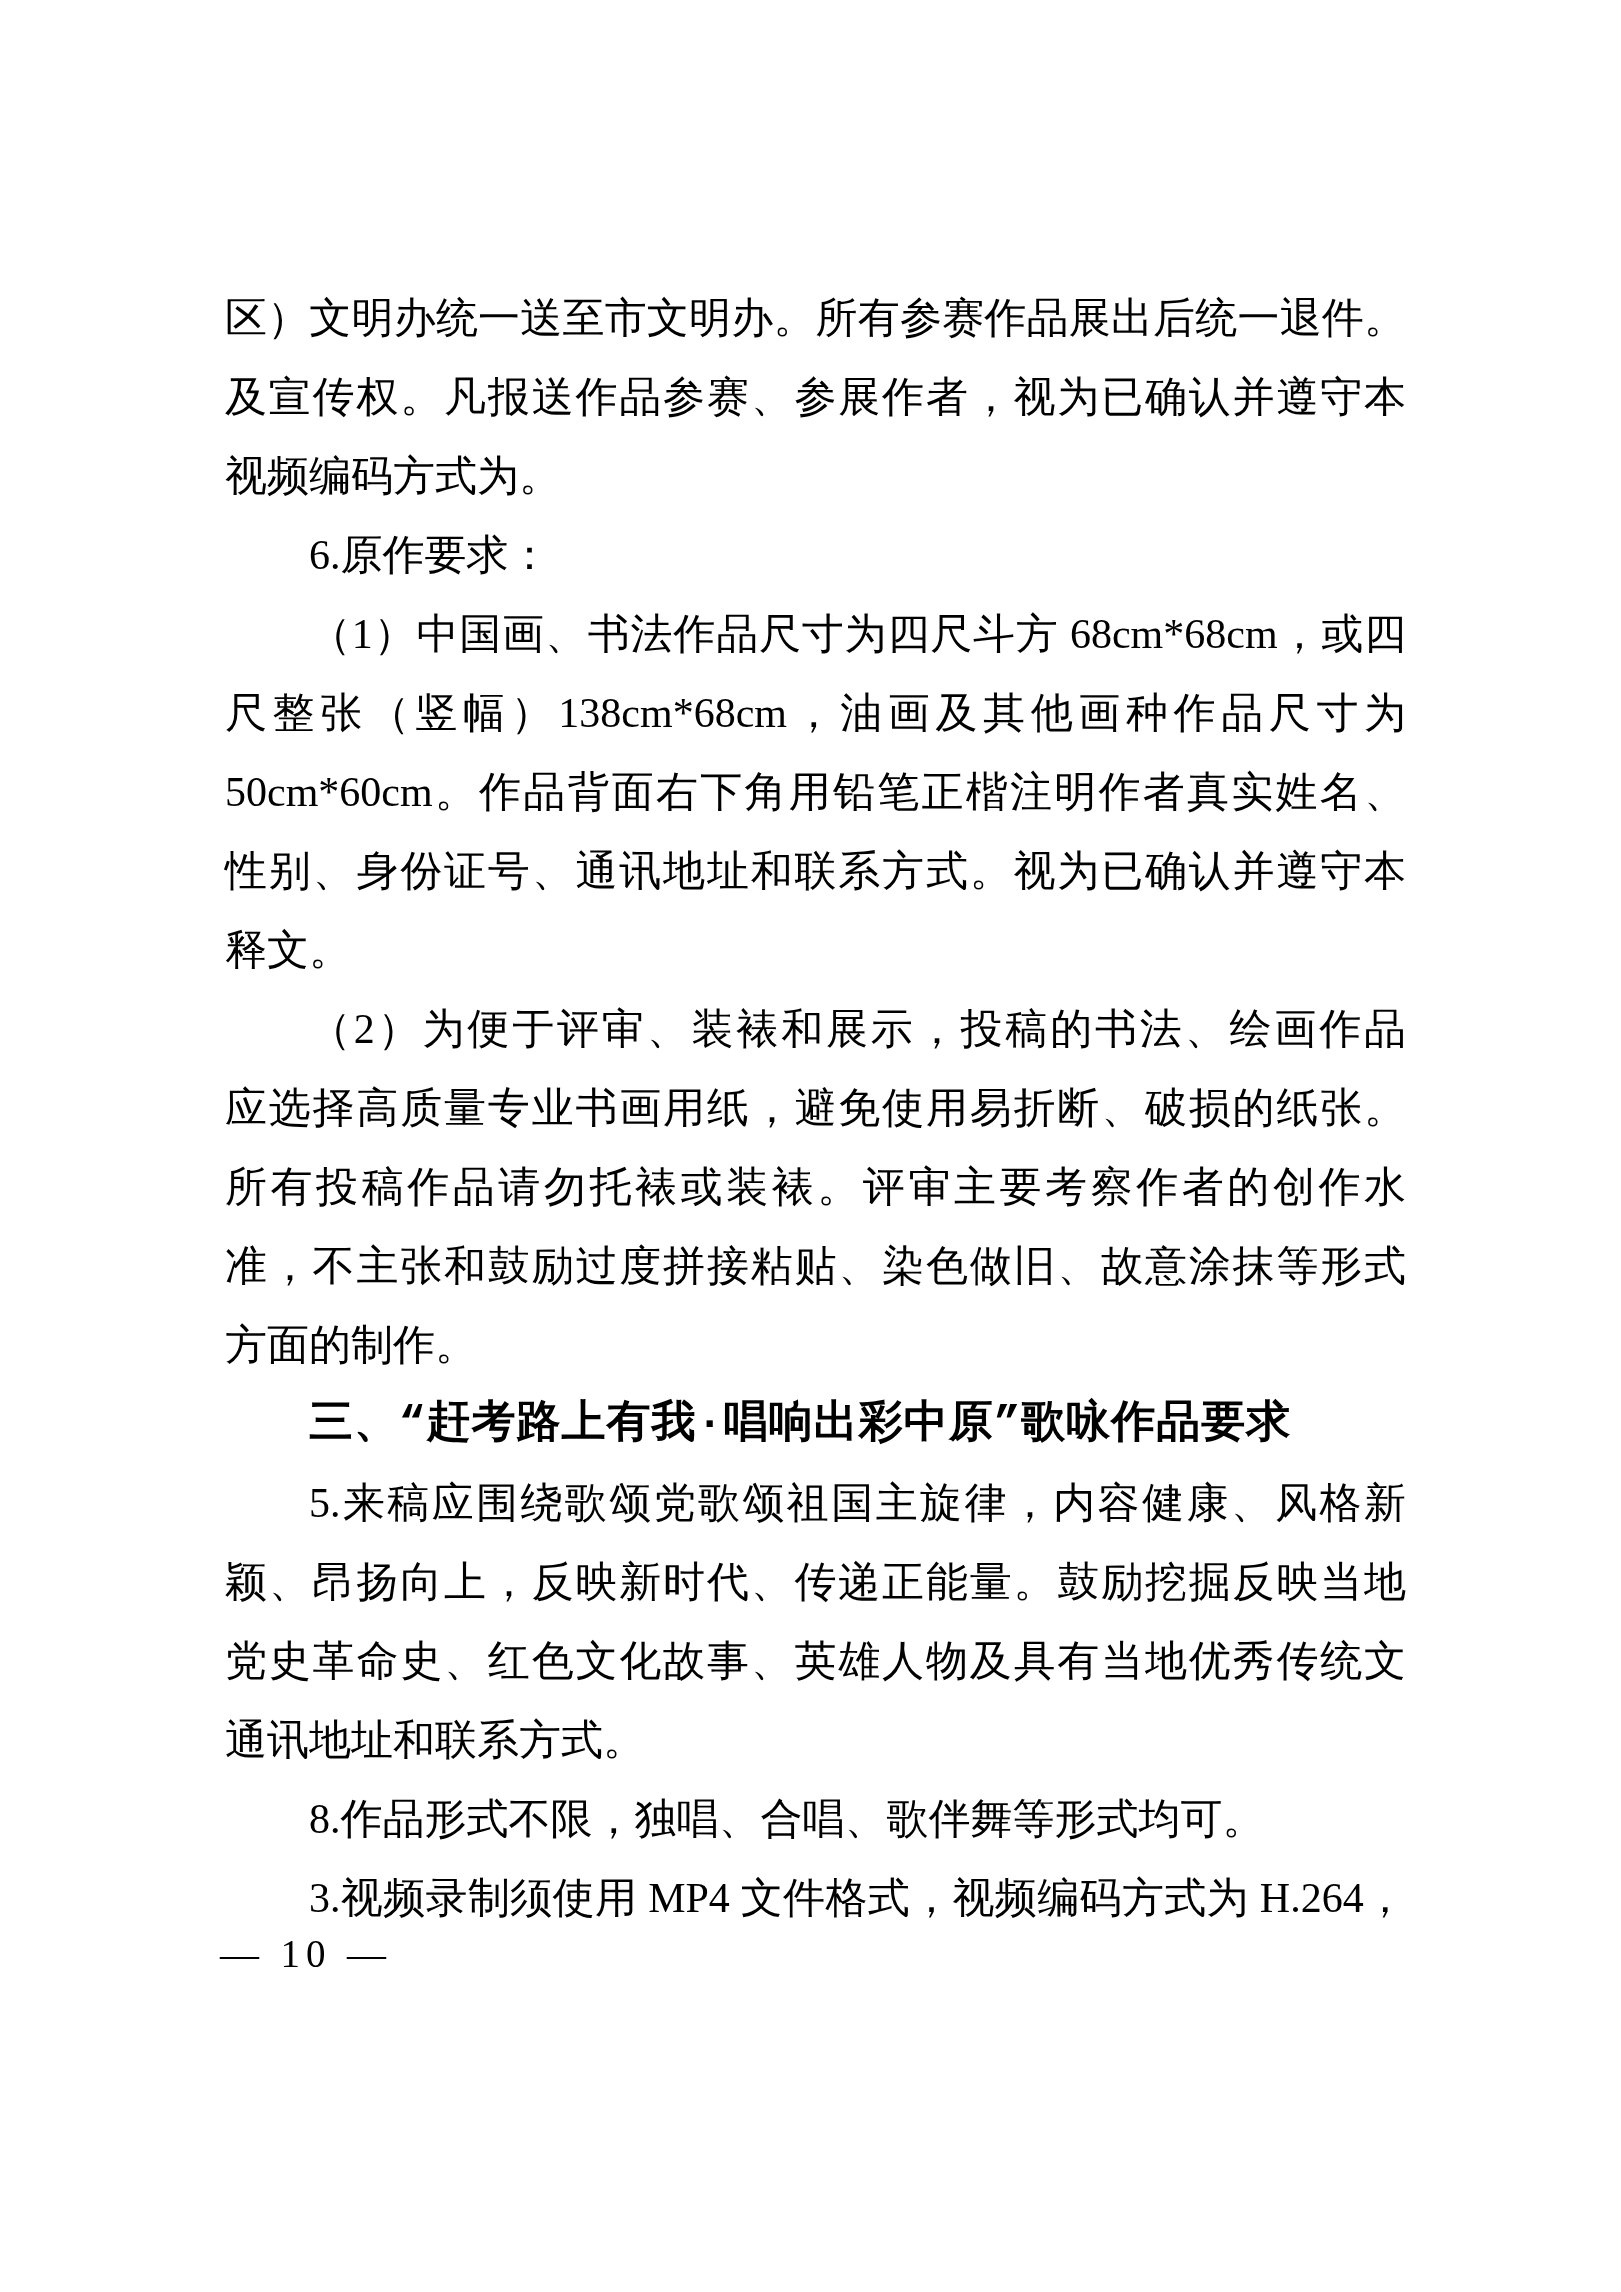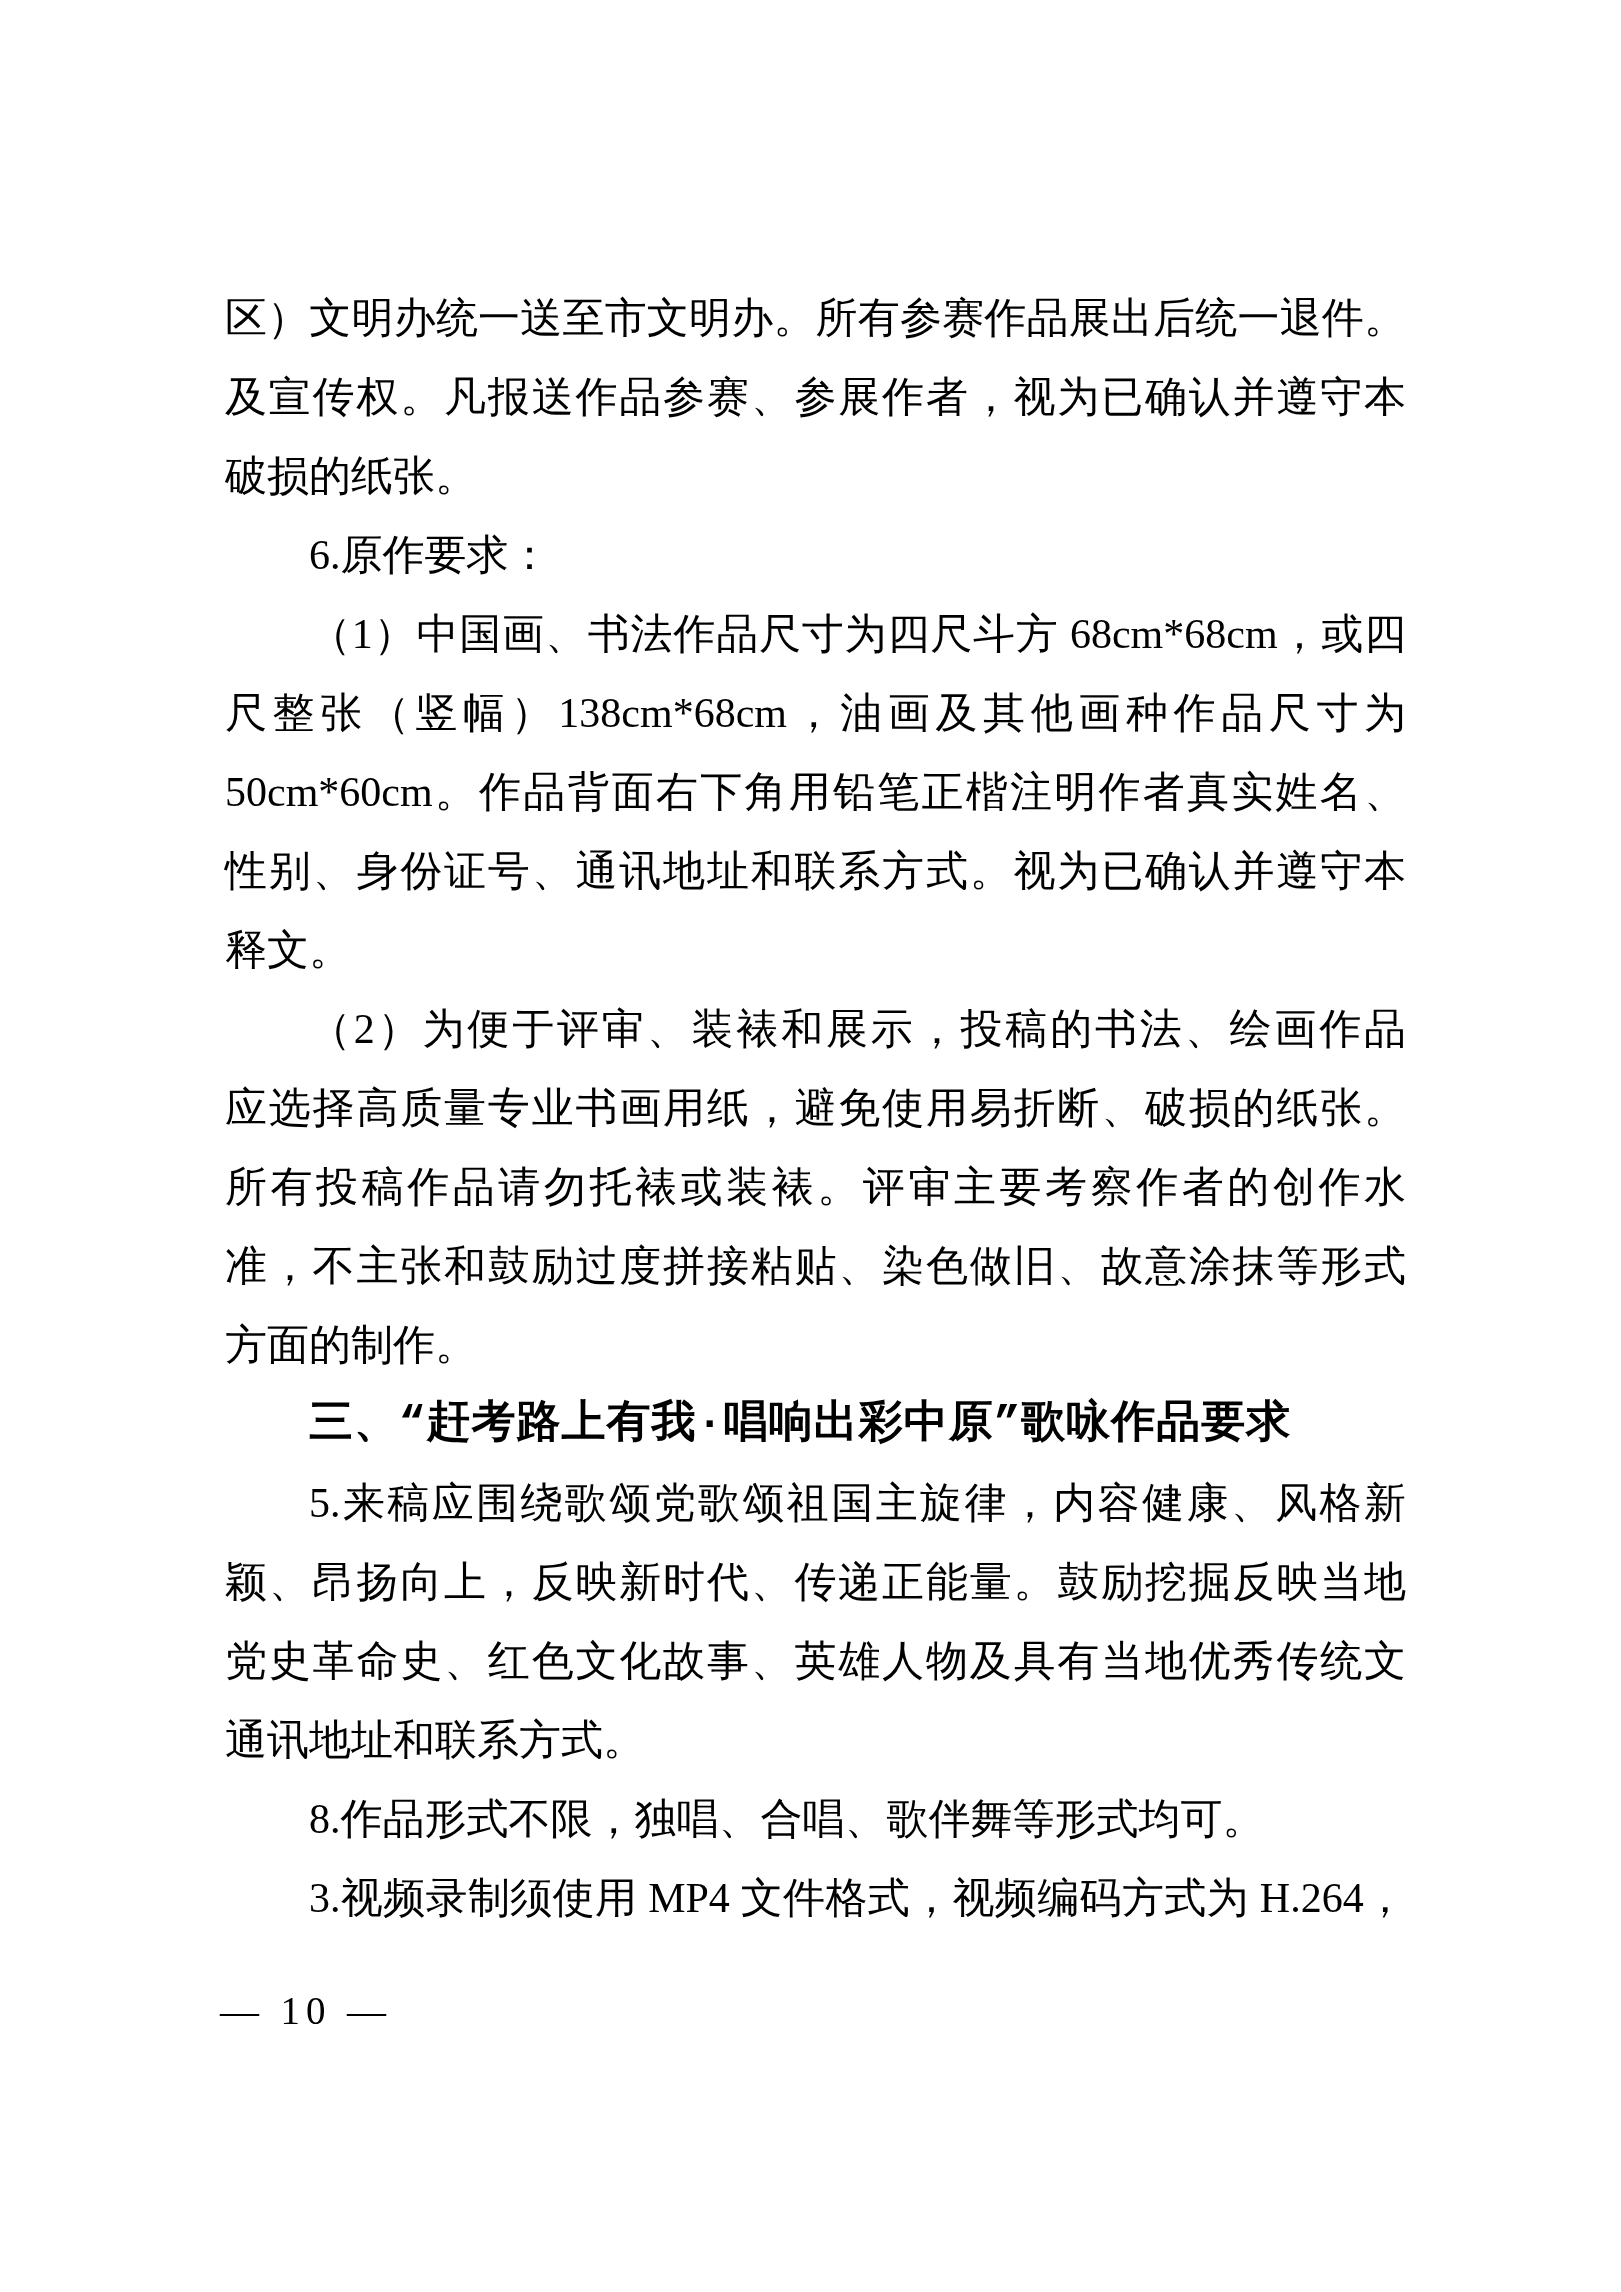--- a/index.html
+++ b/index.html
@@ -39,35 +39,35 @@
   }
   .line.heading {
     font-family: Liberation Mono, monospace;
     font-weight: bold;
     font-size: 44px;
     letter-spacing: 1px;
   }
   .footer {
     position: absolute;
     left: 220px;
-    top: 1981px;
+    top: 1924px;
     font-size: 39px;
     line-height: 59px;
     color: #000000;
     letter-spacing: 5.9px;
   }
 </style>
 </head>
 <body>
 
 <div class="page">
   <div class="textblock">
     <div class="line full">区）文明办统一送至市文明办。所有参赛作品展出后统一退件。</div>
     <div class="line full">及宣传权。凡报送作品参赛、参展作者，视为已确认并遵守本</div>
-    <div class="line">破损的纸张。</div>
+    <div class="line">视频编码方式为。</div>
     <div class="line indent">6.原作要求：</div>
     <div class="line indent full">（1）中国画、书法作品尺寸为四尺斗方 68cm*68cm，或四</div>
     <div class="line full">尺整张（竖幅）138cm*68cm，油画及其他画种作品尺寸为</div>
     <div class="line full">50cm*60cm。作品背面右下角用铅笔正楷注明作者真实姓名、</div>
     <div class="line full">性别、身份证号、通讯地址和联系方式。视为已确认并遵守本</div>
     <div class="line">释文。</div>
     <div class="line indent full">（2）为便于评审、装裱和展示，投稿的书法、绘画作品</div>
     <div class="line full">应选择高质量专业书画用纸，避免使用易折断、破损的纸张。</div>
     <div class="line full">所有投稿作品请勿托裱或装裱。评审主要考察作者的创作水</div>
     <div class="line full">准，不主张和鼓励过度拼接粘贴、染色做旧、故意涂抹等形式</div>

